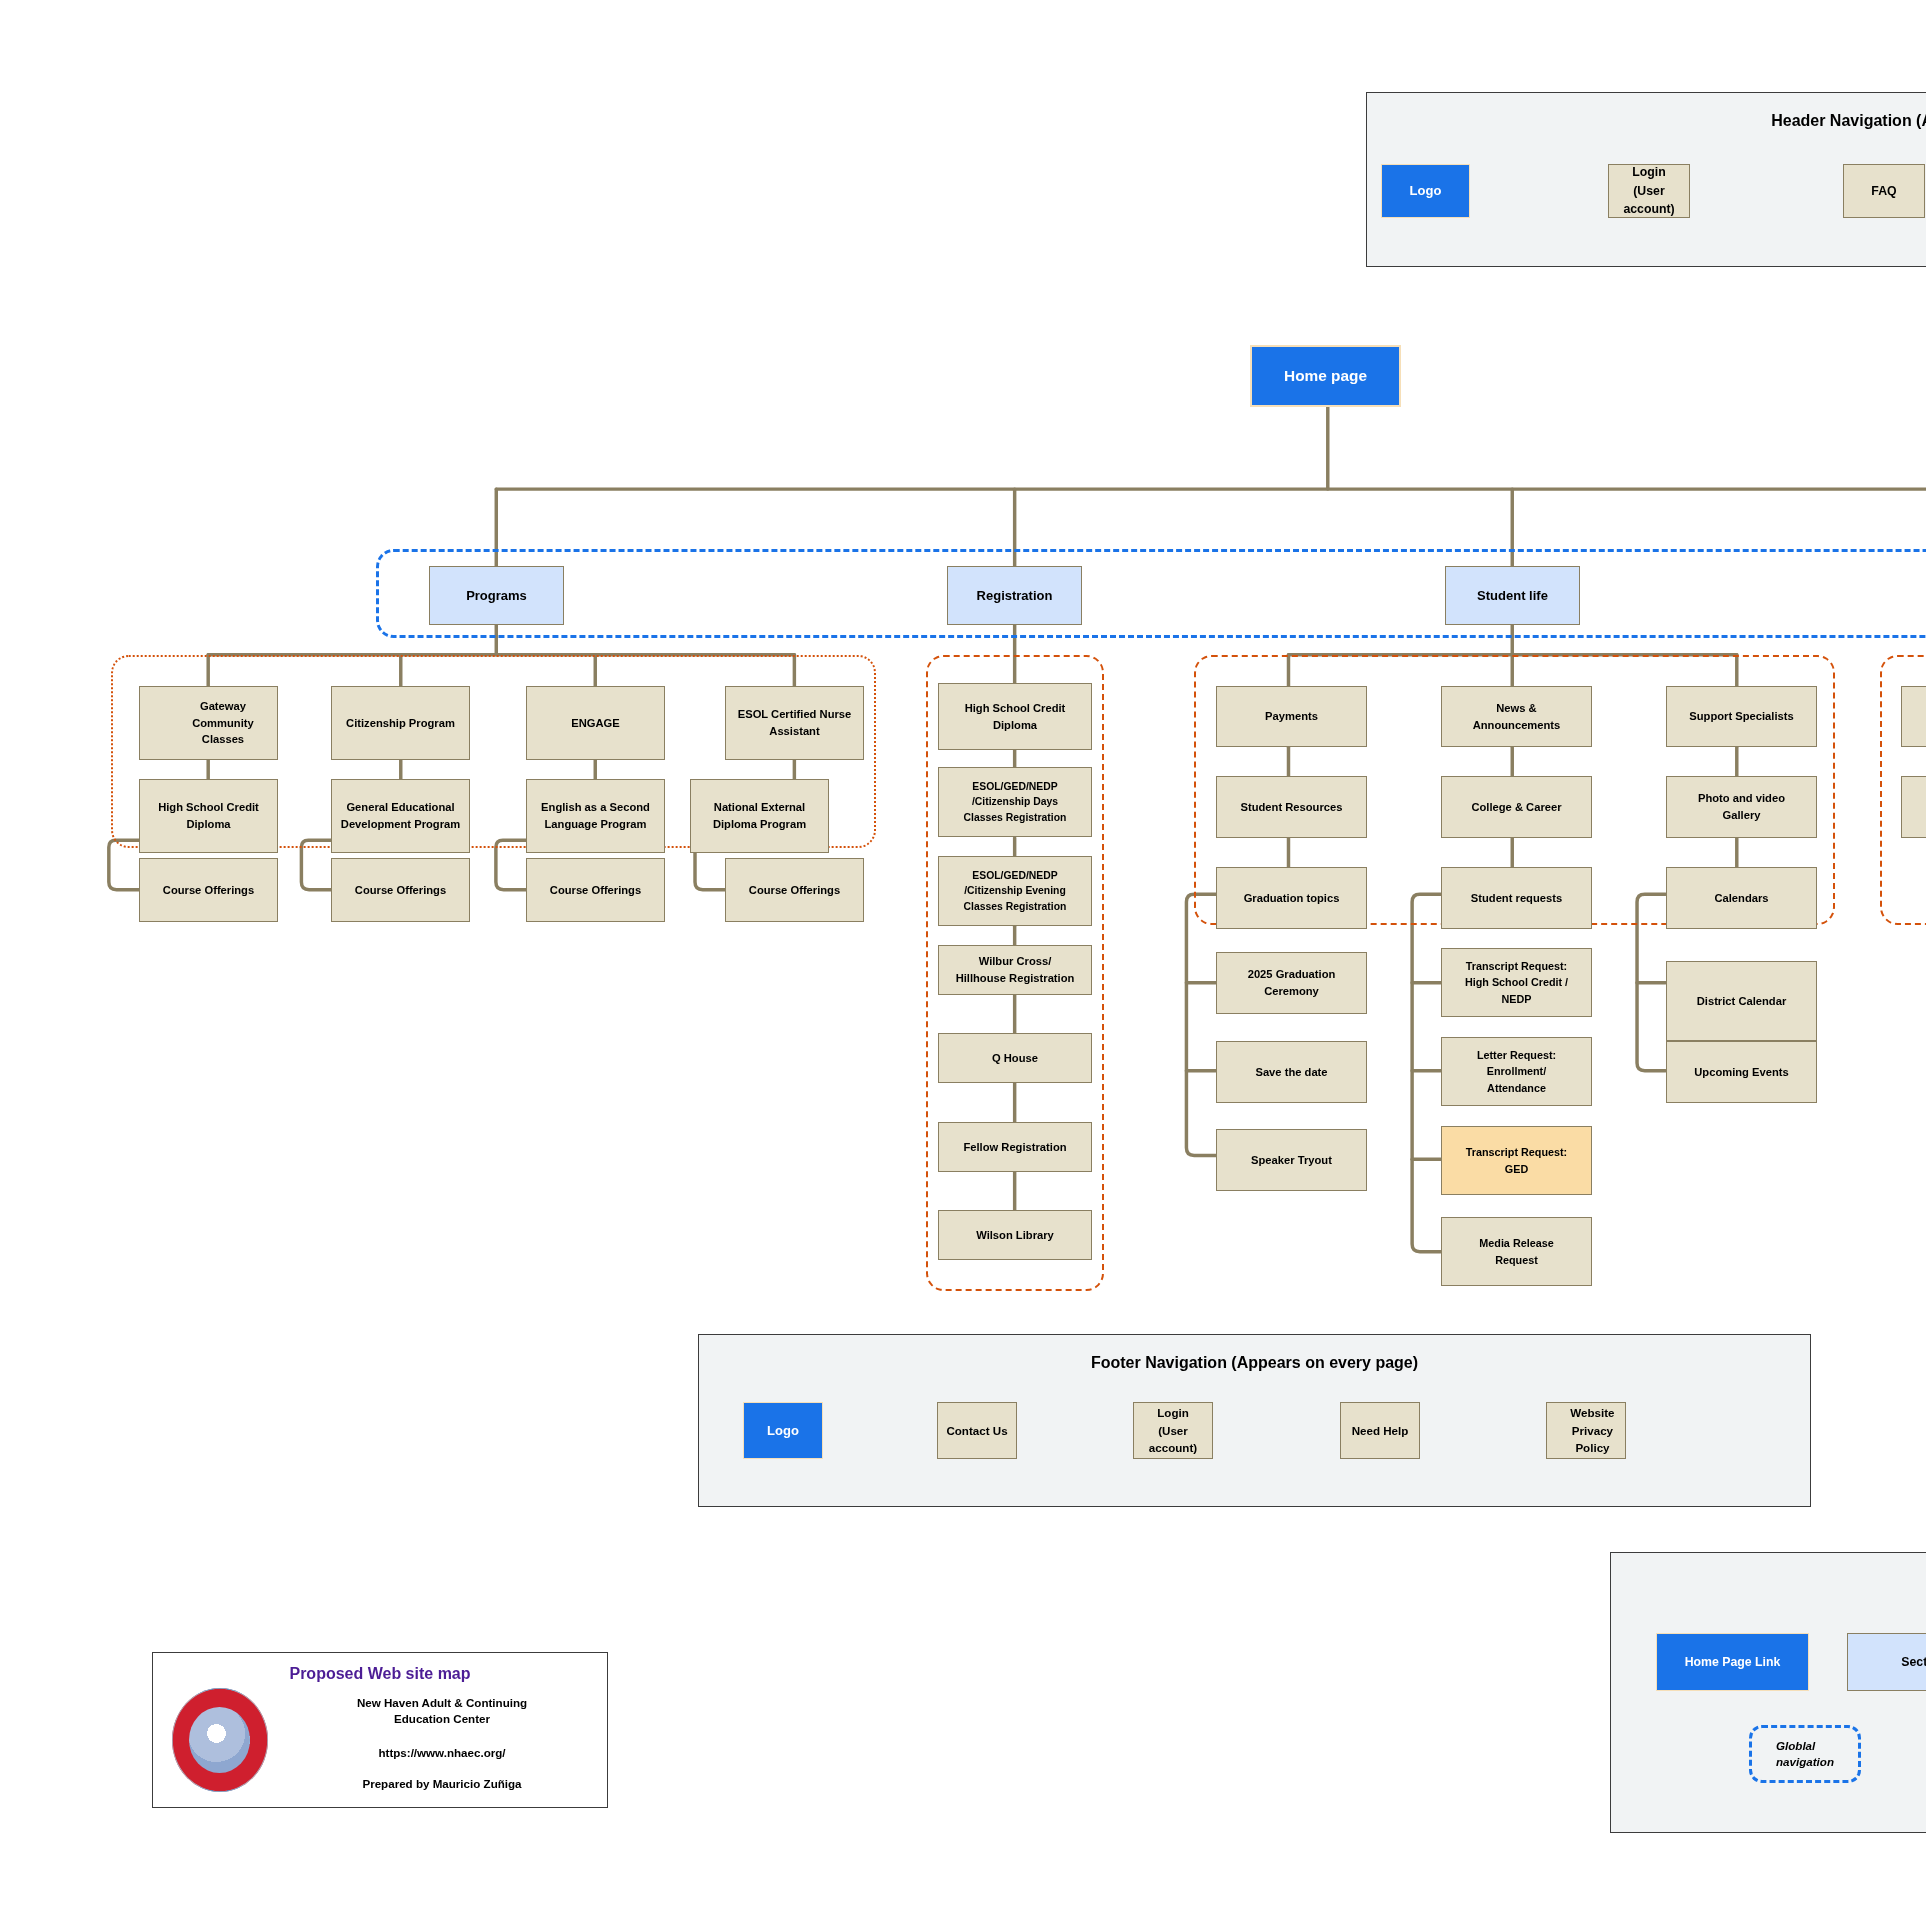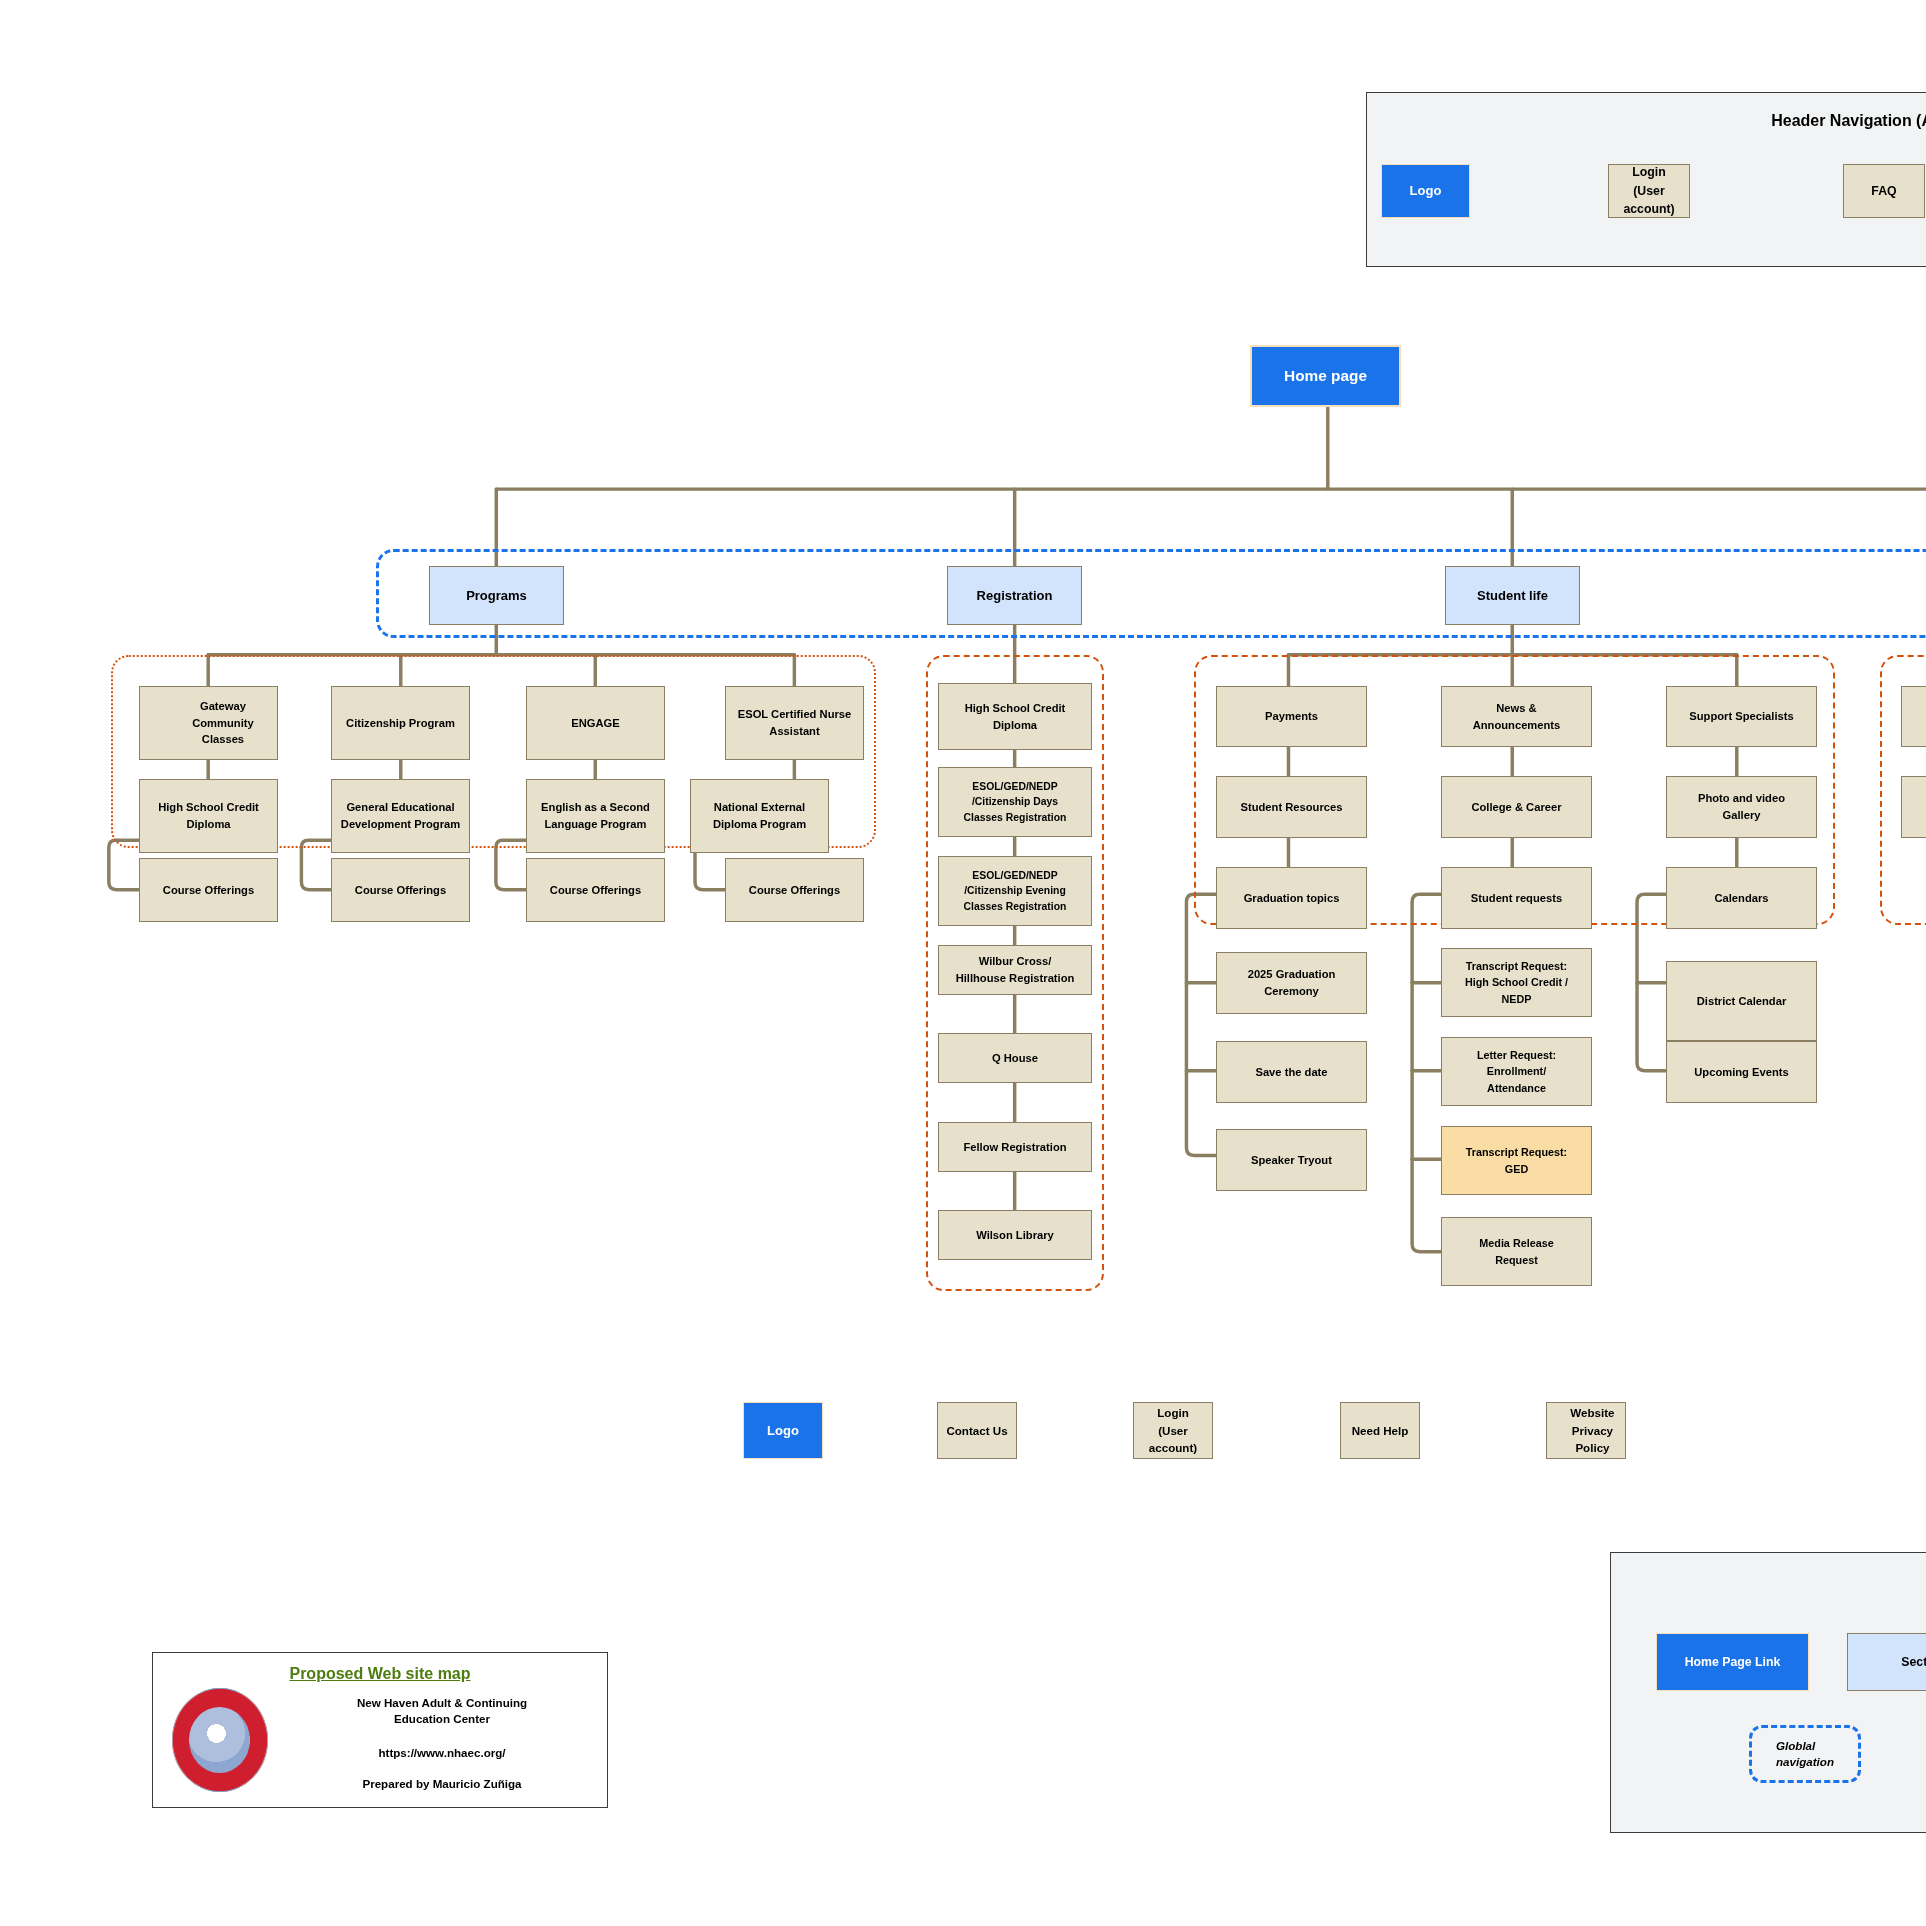--- a/index.html
+++ b/index.html
@@ -53,22 +53,21 @@
   .titlecard {
     position: absolute;
     background: #ffffff;
     border: 1.2px solid #3c3c3c;
   }
   .tc-title {
     position: absolute;
     width: 100%;
     text-align: center;
     font-weight: bold;
-    text-decoration: underline;
-    color: #4d7c0f;
+    color: #4c1d95;
   }
   .tc-line {
     position: absolute;
     text-align: center;
     font-weight: bold;
     color: #000;
     line-height: 1.35;
     white-space: pre-line;
   }
   .seal {
@@ -283,20 +282,23 @@
   <div class="node n-page" style="left:1666px; top:776px; width:151px; height:62px; font-size:11.2px;">Photo and video
 Gallery</div>
   <div class="node n-page" style="left:1666px; top:867px; width:151px; height:62px; font-size:11.2px;">Calendars</div>
   <div class="node n-page" style="left:1666px; top:952px; width:151px; height:80px; font-size:11.2px;margin-top:9px;">District Calendar</div>
   <div class="node n-page" style="left:1666px; top:1041px; width:151px; height:62px; font-size:11.2px;">Upcoming Events</div>
 
   <div class="node n-page" style="left:1901px; top:686px; width:151px; height:61px; font-size:11.2px;">Employment
 Opportunities</div>
   <div class="node n-page" style="left:1901px; top:776px; width:151px; height:62px; font-size:11.2px;">Policies</div>
 
+  <div class="panel" style="left:698px; top:1334px; width:1113px; height:173px;">
+    <div class="panel-title" style="top:18.5px; font-size:16px;">Footer Navigation (Appears on every page)</div>
+  </div>
   <div class="node n-home" style="left:743px; top:1402px; width:80px; height:57px; font-size:13px;">Logo</div>
   <div class="node n-page" style="left:937px; top:1402px; width:80px; height:57px; font-size:11.6px;">Contact Us</div>
   <div class="node n-page" style="left:1133px; top:1402px; width:80px; height:57px; font-size:11.6px;">Login
 (User account)</div>
   <div class="node n-page" style="left:1340px; top:1402px; width:80px; height:57px; font-size:11.6px;">Need Help</div>
   <div class="node n-page" style="left:1546px; top:1402px; width:80px; height:57px; font-size:11.6px;padding-left:16px;">Website Privacy
 Policy</div>
 
   <div class="panel" style="left:1610px; top:1552px; width:824px; height:281px;">
     <div class="panel-title" style="top:18.5px; font-size:17.7px;">Legends:</div>

